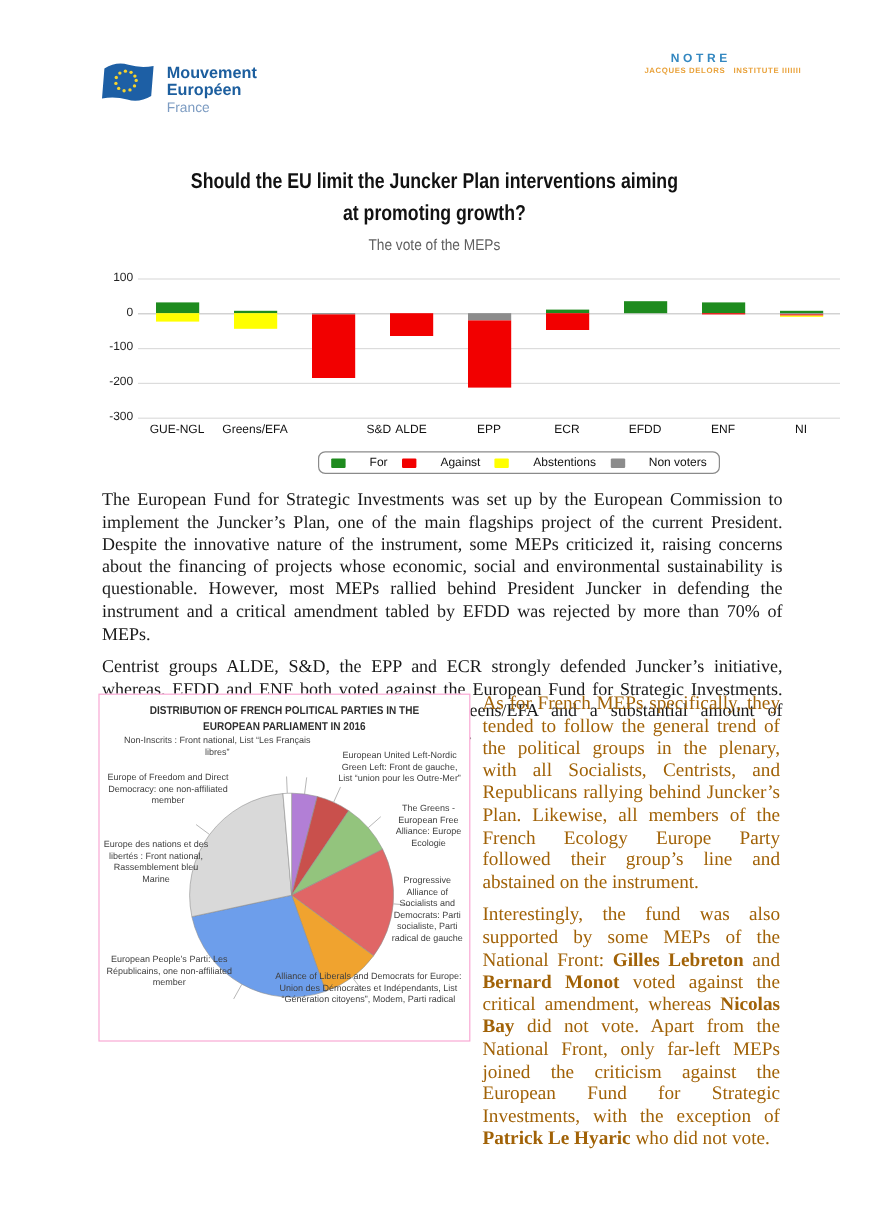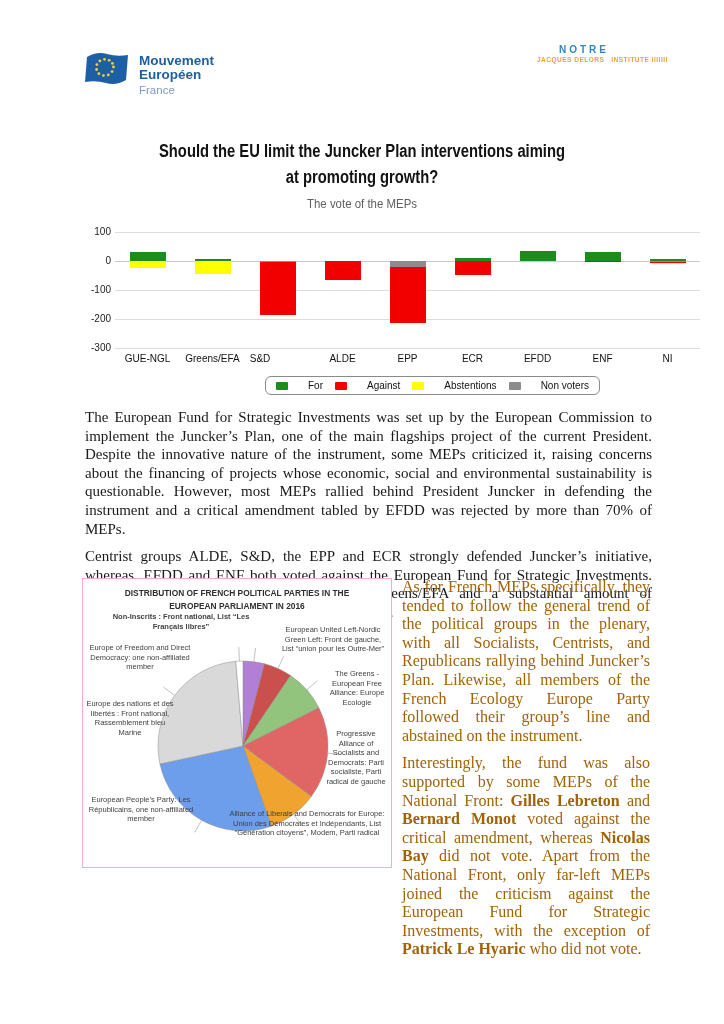--- a/index.html
+++ b/index.html
@@ -46,21 +46,21 @@
   .bodytext p + p{margin-top:9px;}
 
   
   .pie-panel{position:absolute;left:82px;top:578px;width:308px;height:288px;
              border:1px solid #f9a8d4;background:#fff;}
   .pie-title{position:absolute;left:4px;top:7px;width:300px;text-align:center;
              font-size:9.5px;font-weight:bold;color:#2e2e2e;line-height:13px;
              transform:scaleX(0.88);transform-origin:center;}
   .pie-svg{position:absolute;left:65px;top:72px;overflow:visible;}
   .pie-label{position:absolute;font-size:7.5px;line-height:9.5px;color:#3f3f3f;text-align:center;}
-  .pl-1{left:18px;top:33px;width:160px;font-weight:bold;}
+  .pl-1{left:18px;top:33px;width:160px;}
   .pl-2{left:196px;top:46px;width:108px;}
   .pl-3{left:2px;top:64px;width:110px;}
   .pl-4{left:2px;top:120px;width:90px;}
   .pl-5{left:242px;top:90px;width:64px;}
   .pl-6{left:240px;top:150px;width:66px;}
   .pl-7{left:4px;top:216px;width:108px;}
   .pl-8{left:142px;top:230px;width:164px;}
 
   
   .right-col{position:absolute;left:402px;top:578px;width:248px;
@@ -159,21 +159,21 @@
           <span>Non voters</span>
         </span>
       </div>
   <div class="ytick" style="top: 1px;">100</div>
       <div class="ytick" style="top: 30px;">0</div>
       <div class="ytick" style="top: 59px;">-100</div>
       <div class="ytick" style="top: 88px;">-200</div>
       <div class="ytick" style="top: 117px;">-300</div>
       <div class="cat-label" style="left: 30.5px;">GUE-NGL</div>
       <div class="cat-label" style="left: 95.5px;">Greens/EFA</div>
-      <div class="cat-label" style="left: 143px;">S&amp;D</div>
+      <div class="cat-label" style="left: 177px; text-align: right;">S&amp;D</div>
       <div class="cat-label" style="left: 225.5px;">ALDE</div>
       <div class="cat-label" style="left: 290.5px;">EPP</div>
       <div class="cat-label" style="left: 355.5px;">ECR</div>
       <div class="cat-label" style="left: 420.5px;">EFDD</div>
       <div class="cat-label" style="left: 485.5px;">ENF</div>
       <div class="cat-label" style="left: 550.5px;">NI</div>
     </div>
 
   <div class="bodytext">
     <p>The European Fund for Strategic Investments was set up by the European Commission to implement the Juncker’s Plan, one of the main flagships project of the current President. Despite the innovative nature of the instrument, some MEPs criticized it, raising concerns about the financing of projects whose economic, social and environmental sustainability is questionable. However, most MEPs rallied behind President Juncker in defending the instrument and a critical amendment tabled by EFDD was rejected by more than 70% of MEPs.</p>
@@ -199,21 +199,21 @@
         <line x1="26.660243918810067" y1="44.45618001413561" x2="15.404284093672914" y2="36.131315545875594" stroke="#b3b3b3" stroke-width="0.8"></line>
         <path d="M 95 95 L 87.79149641958176 10.30621347388525 A 85 85 0 0 1 94.99999999999999 10 Z" fill="#ffffff" stroke="#8f8f8f" stroke-width="0.5"></path>
         <line x1="91.39249772832744" y1="10.076587872602076" x2="90.79832088358138" y2="-3.910797654263476" stroke="#b3b3b3" stroke-width="0.8"></line>
       </svg>
     <div class="pie-label pl-1">Non-Inscrits : Front national, List “Les Français libres”</div>
     <div class="pie-label pl-2">European United Left-Nordic Green Left: Front de gauche, List “union pour les Outre-Mer”</div>
     <div class="pie-label pl-3">Europe of Freedom and Direct Democracy: one non-affiliated member</div>
     <div class="pie-label pl-4">Europe des nations et des libertés : Front national, Rassemblement bleu Marine</div>
     <div class="pie-label pl-5">The Greens - European Free Alliance: Europe Ecologie</div>
     <div class="pie-label pl-6">Progressive Alliance of Socialists and Democrats: Parti socialiste, Parti radical de gauche</div>
-    <div class="pie-label pl-7">European People’s Party: Les Républicains, one non-affiliated member</div>
+    <div class="pie-label pl-7">European People’s Parti: Les Républicains, one non-affiliated member</div>
     <div class="pie-label pl-8">Alliance of Liberals and Democrats for Europe: Union des Démocrates et Indépendants, List “Génération citoyens”, Modem, Parti radical</div>
   </div>
 
   <div class="right-col">
     <p>As for French MEPs specifically, they tended to follow the general trend of the political groups in the plenary, with all Socialists, Centrists, and Republicans rallying behind Juncker’s Plan. Likewise, all members of the French Ecology Europe Party followed their group’s line and abstained on the instrument.</p>
     <p><span>Interestingly, the fund was also supported by some MEPs of the National Front: </span><b>Gilles Lebreton</b><span> and </span><b>Bernard Monot</b><span> voted against the critical amendment, whereas </span><b>Nicolas Bay</b><span> did not vote. Apart from the National Front, only far-left MEPs joined the criticism against the European Fund for Strategic Investments, with the exception of </span><b>Patrick Le Hyaric</b><span> who did not vote.</span></p>
   </div>
 
 </div>
 

